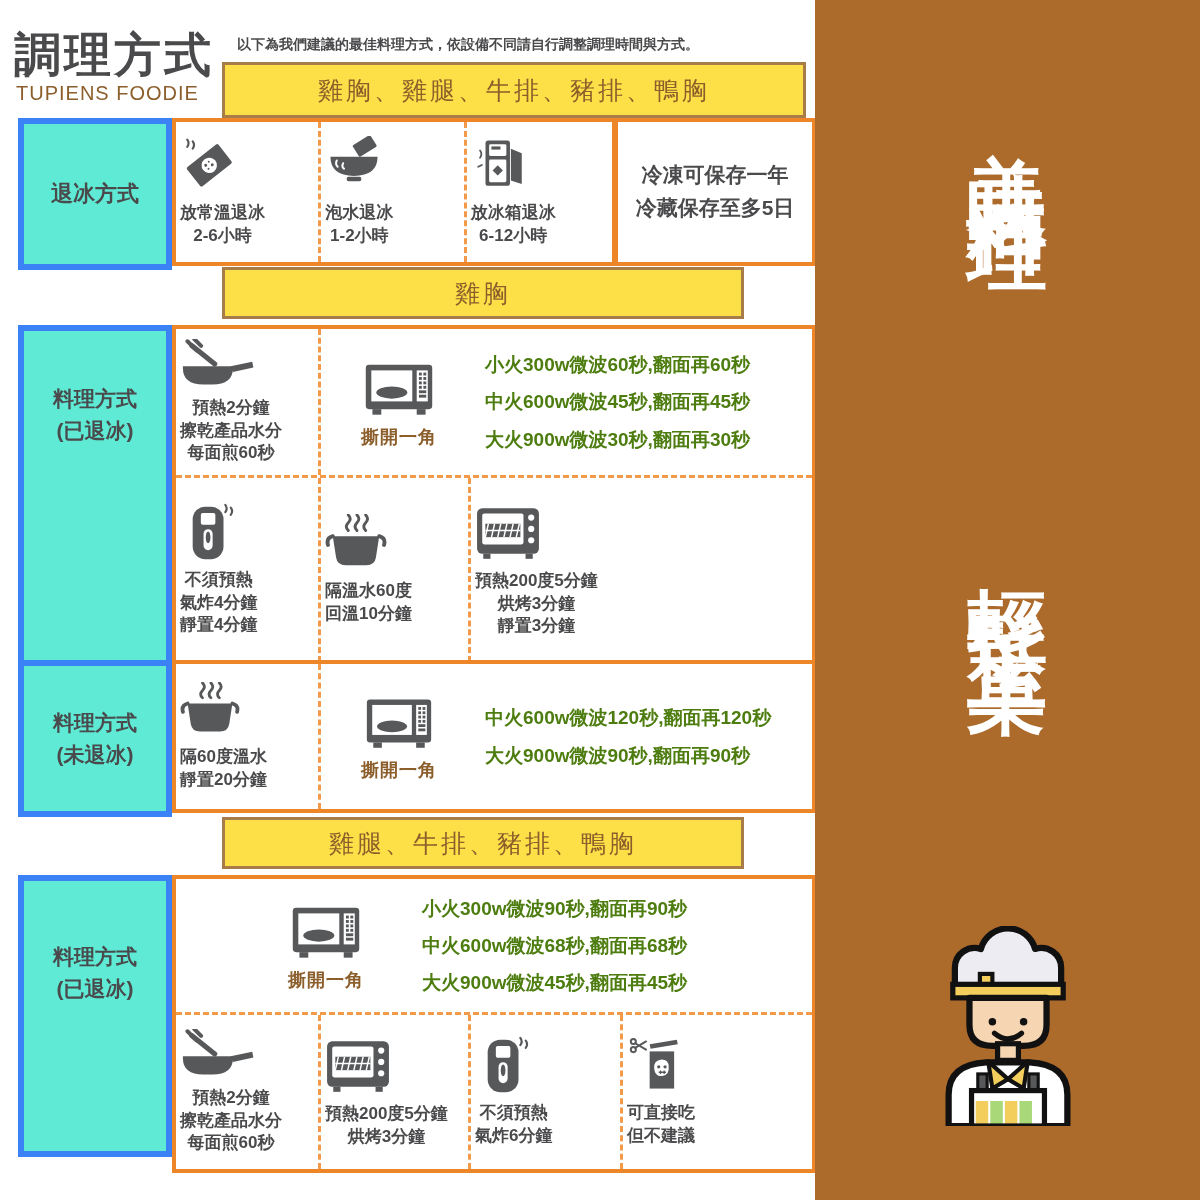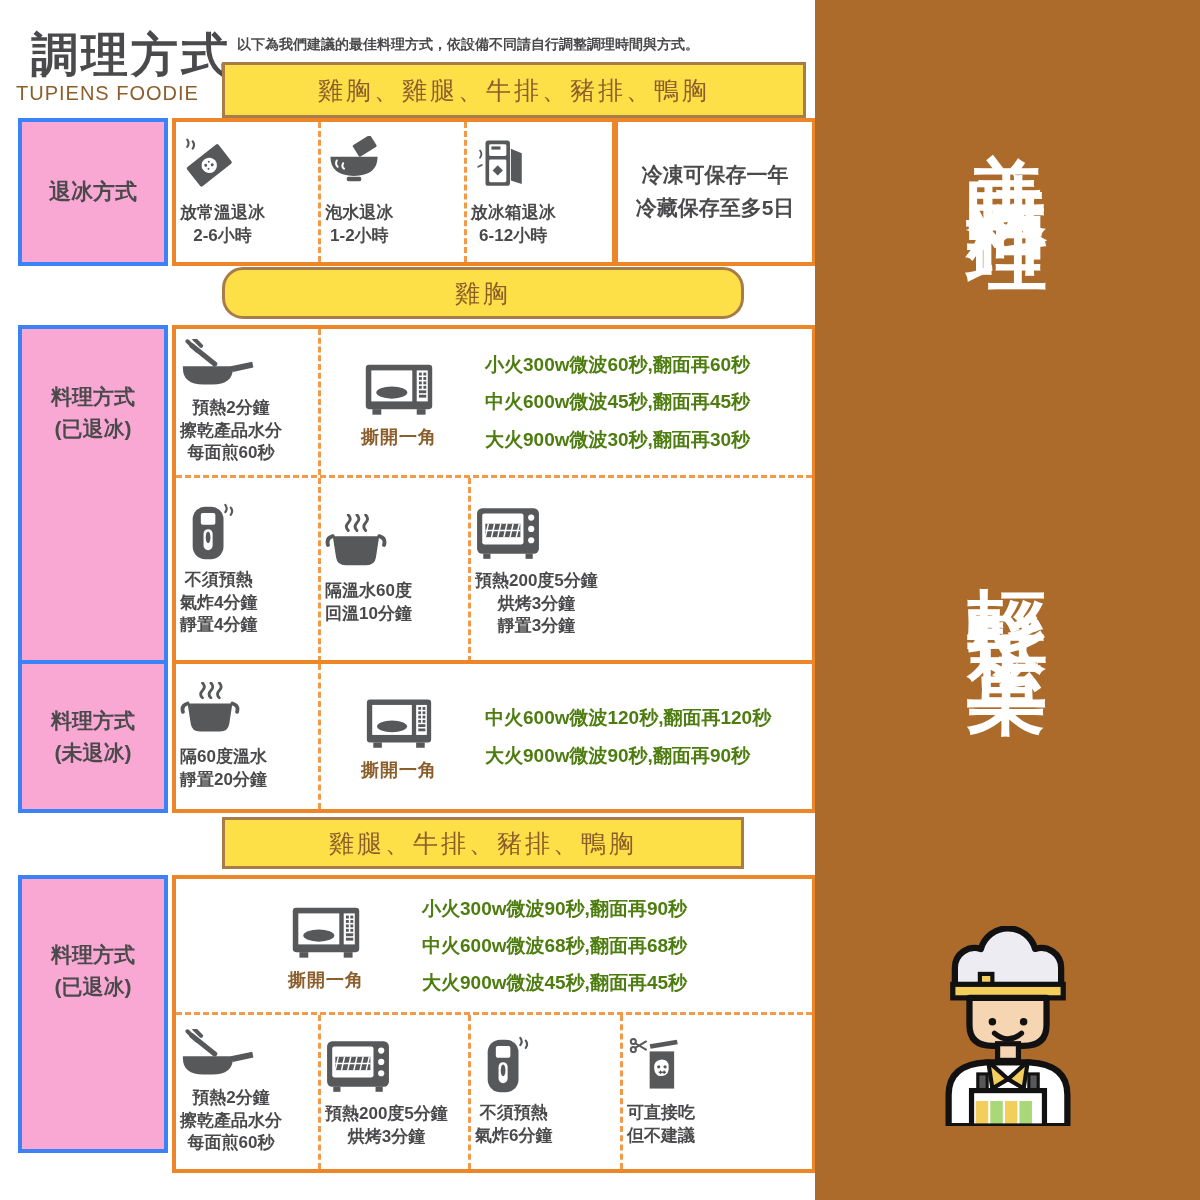--- a/index.html
+++ b/index.html
@@ -1,31 +1,31 @@
 <!DOCTYPE html>
 <html><head>
 <meta charset="utf-8">
 <style>
   html,body{margin:0;padding:0;}
   body{width:1200px;height:1200px;background:#ffffff;font-family:"Liberation Sans",sans-serif;}
   .canvas{position:relative;width:1200px;height:1200px;background:#ffffff;overflow:hidden;}
   .abs{position:absolute;}
 
   
-  .brand-title{left:31px;top:24px;font-size:47px;font-weight:800;color:#4a4a4c;letter-spacing:3px;font-family:Liberation Serif, serif;}
+  .brand-title{left:14px;top:24px;font-size:47px;font-weight:800;color:#4a4a4c;letter-spacing:3px;font-family:Liberation Serif, serif;}
   .brand-sub{left:16px;top:82px;font-size:20px;font-weight:400;color:#8B5E2B;letter-spacing:1px;}
   .top-note{left:237px;top:36px;width:500px;font-size:14px;font-weight:700;color:#4a4a4c;}
 
   .section-hd{border:3px solid #A87C48;background:#fde047;display:flex;align-items:center;justify-content:center;
               font-size:25px;font-weight:400;color:#8B5E2B;letter-spacing:3px;}
   .hd-all{left:222px;top:62px;width:578px;height:50px;}
-  .hd-breast{left:222px;top:267px;width:516px;height:46px;border-radius:21px;}
+  .hd-breast{left:222px;top:267px;width:516px;height:46px;}
   .hd-others{left:222px;top:817px;width:516px;height:46px;}
 
-  .label-box{border:4px solid #3b82f6;background:#f9a8d4;color:#4a4a4c;font-weight:800;
+  .label-box{border:6px solid #3b82f6;background:#5eead4;color:#4a4a4c;font-weight:800;
              text-align:center;white-space:pre-line;}
   .lb-defrost{left:18px;top:118px;width:142px;height:140px;display:flex;align-items:center;justify-content:center;font-size:22px;}
   .lb-a{left:18px;top:325px;width:142px;height:330px;font-size:21px;line-height:1.5;padding-top:52px;box-sizing:content-box;height:268px;}
   .lb-a{height:310px;}
   .lb-b{left:18px;top:660px;width:142px;height:145px;display:flex;align-items:center;justify-content:center;font-size:21px;line-height:1.5;}
   .lb-c{left:18px;top:875px;width:142px;height:230px;font-size:21px;line-height:1.5;padding-top:60px;}
   .lb-c{height:210px;}
 
   .content-box{border:4px solid #ED8628;background:#fff;}
   .cb-defrost{left:172px;top:118px;width:436px;height:140px;display:flex;}

